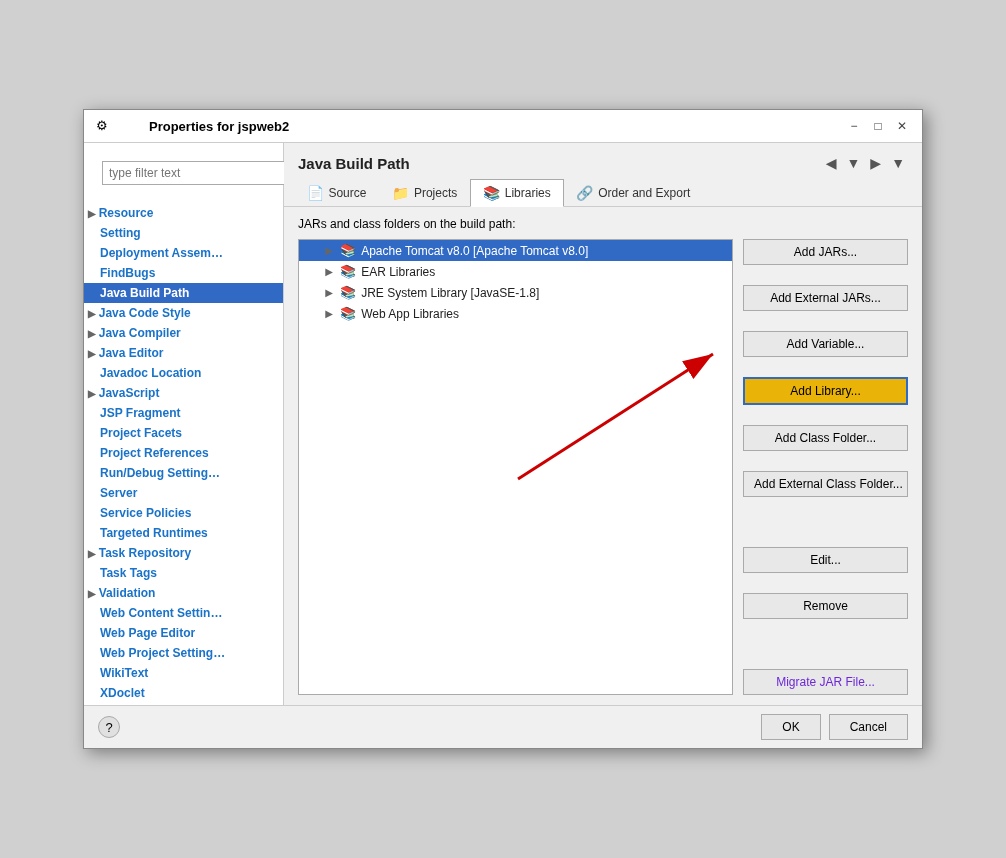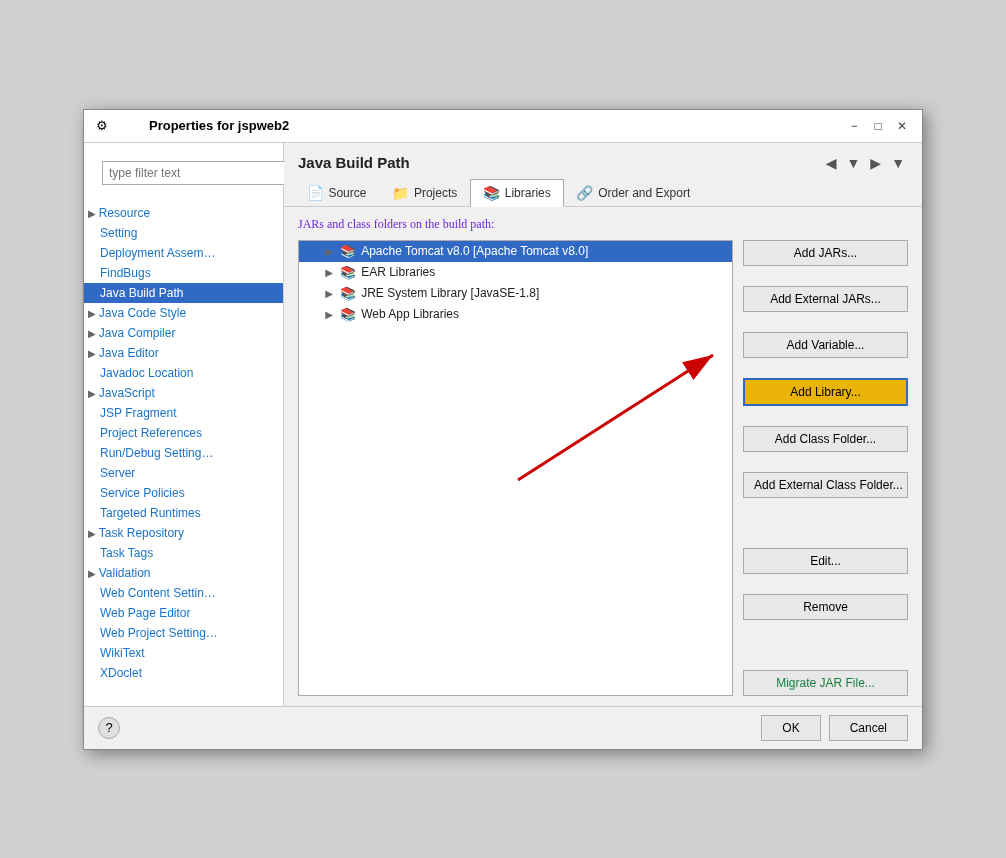--- a/index.html
+++ b/index.html
@@ -76,20 +76,21 @@
       padding: 4px 6px;
       border: 1px solid #aaa;
       font-size: 12px;
       color: #888;
       outline: none;
       width: calc(100% - 12px);
     }
     .sidebar-list {
       overflow-y: auto;
       flex: 1;
+      font-weight: bold;
     }
     .sidebar-item {
       padding: 3px 6px 3px 16px;
       cursor: pointer;
       font-size: 12px;
       color: #1a73c8;
       white-space: nowrap;
       overflow: hidden;
       text-overflow: ellipsis;
     }
@@ -172,22 +173,21 @@
     
     .content-area {
       padding: 10px 14px;
       flex: 1;
       display: flex;
       flex-direction: column;
     }
     .content-description {
       font-size: 12px;
       margin-bottom: 8px;
-      color: #6d28d9;
-      font-family: Liberation Serif, serif;
+      color: #000000;
     }
     
     .tree-list {
       flex: 1;
       border: 1px solid #aaa;
       background: #ffffff;
       overflow-y: auto;
       min-height: 300px;
     }
     .tree-item {
@@ -220,21 +220,21 @@
     .btn {
       padding: 5px 10px;
       font-size: 12px;
       background: #e8e8e8;
       border: 1px solid #aaa;
       cursor: pointer;
       text-align: center;
       white-space: nowrap;
     }
     .btn:disabled {
-      color: #15803d;
+      color: #6d28d9;
       cursor: default;
     }
     .btn.highlighted {
       border: 2px solid #316ac5;
       background: #eab308;
     }
     .btn-spacer { height: 10px; }
     
     .bottom-bar {
       display: flex;
@@ -308,20 +308,21 @@
           <div class="sidebar-item">Setting</div>
           <div class="sidebar-item">Deployment Assem…</div>
           <div class="sidebar-item">FindBugs</div>
           <div class="sidebar-item selected">Java Build Path</div>
           <div class="sidebar-item has-arrow"><span class="sidebar-arrow">▶</span>Java Code Style</div>
           <div class="sidebar-item has-arrow"><span class="sidebar-arrow">▶</span>Java Compiler</div>
           <div class="sidebar-item has-arrow"><span class="sidebar-arrow">▶</span>Java Editor</div>
           <div class="sidebar-item">Javadoc Location</div>
           <div class="sidebar-item has-arrow"><span class="sidebar-arrow">▶</span>JavaScript</div>
           <div class="sidebar-item">JSP Fragment</div>
+          <div class="sidebar-item">Project Facets</div>
           <div class="sidebar-item">Project References</div>
           <div class="sidebar-item">Run/Debug Setting…</div>
           <div class="sidebar-item">Server</div>
           <div class="sidebar-item">Service Policies</div>
           <div class="sidebar-item">Targeted Runtimes</div>
           <div class="sidebar-item has-arrow"><span class="sidebar-arrow">▶</span>Task Repository</div>
           <div class="sidebar-item">Task Tags</div>
           <div class="sidebar-item has-arrow"><span class="sidebar-arrow">▶</span>Validation</div>
           <div class="sidebar-item">Web Content Settin…</div>
           <div class="sidebar-item">Web Page Editor</div>

